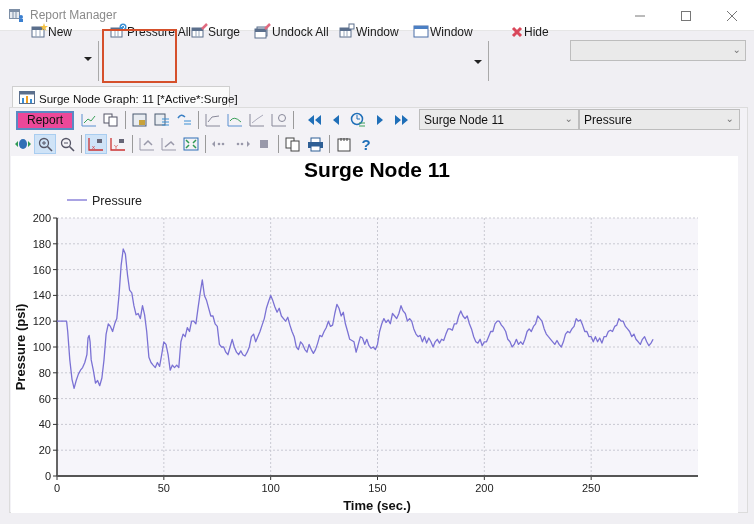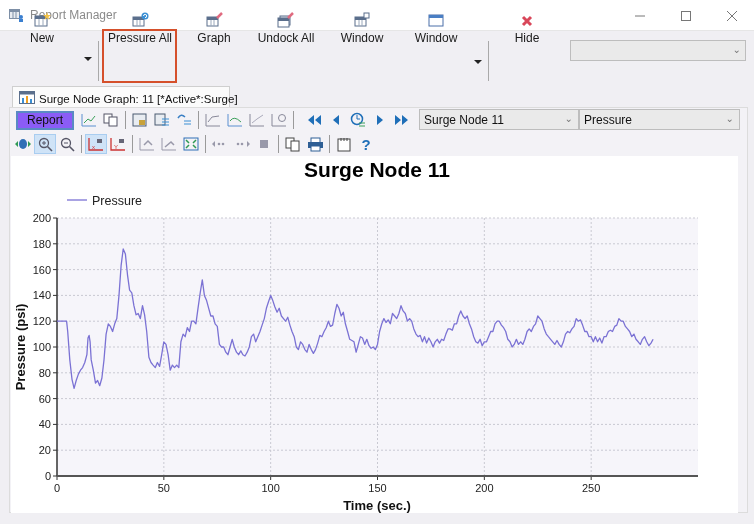--- a/index.html
+++ b/index.html
@@ -16,21 +16,21 @@
     background: #ffffff; border-bottom: 1px solid #e6e6e6;
   }
   .titlebar .app-icon { position: absolute; left: 9px; top: 8px; width: 15px; height: 14px; }
   .titlebar .title { position: absolute; left: 30px; top: 8px; font-size: 12px; color: #8a8a8a; }
   .win-btn { position: absolute; top: 0; width: 46px; height: 31px; display: flex; align-items: center; justify-content: center; color: #777; }
   .win-min { left: 617px; }
   .win-max { left: 663px; }
   .win-close { left: 709px; }
 
   .ribbon { position: absolute; left: 0; top: 32px; width: 754px; height: 54px; background: #f0eff3; }
-  .rbtn { position: absolute; top: 10px; height: 40px; display: flex; flex-direction: column; align-items: center; justify-content: flex-start; font-size: 12px; color: #1a1a1a; }
+  .rbtn { position: absolute; top: 10px; height: 40px; display: flex; align-items: center; justify-content: flex-start; font-size: 12px; color: #1a1a1a; }
   .rbtn .ic { height: 18px; display: flex; align-items: flex-end; }
   .rbtn .lbl { margin-top: 3px; white-space: nowrap; }
   .rdrop { position: absolute; top: 25px; width: 0; height: 0; border-left: 4px solid transparent; border-right: 4px solid transparent; border-top: 4px solid #222; }
   .rsep { position: absolute; top: 41px; width: 1px; height: 40px; background: #a9a9a9; }
   .highlight-box { position: absolute; left: 102px; top: 29px; width: 75px; height: 54px; border: 2px solid #d5502b; }
   .graph-select {
     position: absolute; left: 570px; top: 40px; width: 176px; height: 21px;
     background: #eaeaea; border: 1px solid #bdbdbd; font-size: 11.5px; padding: 2px 0 0 5px; color: #111; white-space: nowrap; overflow: hidden;
   }
   .graph-select .chev { position: absolute; right: 4px; top: 3px; color: #777; font-size: 10px; }
@@ -43,21 +43,21 @@
   .pane { position: absolute; left: 9px; top: 107px; width: 739px; height: 406px; background: #f3f2f6; border: 1px solid #dcdcdc; }
 
   .tb-row { position: absolute; left: 12px; height: 22px; display: flex; align-items: center; }
   .tb-row1 { top: 109px; }
   .tb-row2 { top: 133px; }
   .tbi { width: 22px; height: 20px; display: flex; align-items: center; justify-content: center; font-size: 12px; }
   .tbi.active { background: #cfe3f7; border: 1px solid #a9cdf0; }
   .tsep { width: 1px; height: 18px; background: #9a9a9a; margin: 0 3px; }
   .report-btn {
     width: 58px; height: 19px; margin-left: 4px; margin-right: 4px;
-    border: 2px solid #5a8ac4; background: #8b5cf6; font-size: 12px; text-align: center; line-height: 15px;
+    border: 2px solid #5a8ac4; background: #ec4899; font-size: 12px; text-align: center; line-height: 15px;
   }
   .combo {
     position: absolute; top: 109px; height: 21px; background: #eaeaea; border: 1px solid #bdbdbd; font-size: 12px; padding: 3px 0 0 4px;
   }
   .combo .chev { position: absolute; right: 5px; top: 3px; color: #777; font-size: 10px; }
   .combo-node { left: 419px; width: 160px; }
   .combo-var { left: 579px; width: 161px; }
 
   .chart-area { position: absolute; left: 11px; top: 156px; width: 727px; height: 357px; background: #ffffff; }
   svg#chart { position: absolute; left: 0; top: 0; }
@@ -131,21 +131,21 @@
 <div class="rbtn" style="left:190px; width:48px;">
   <span class="ic">
       <svg width="18" height="16" viewBox="0 0 18 16">
     <rect x="2" y="5" width="11" height="9" fill="#fff" stroke="#5b6f8c"></rect>
         <rect x="2" y="5" width="11" height="3" fill="#5b6f8c"></rect>
     <line x1="6" y1="8" x2="6" y2="14" stroke="#9aa8bb"></line>
         <line x1="9" y1="8" x2="9" y2="14" stroke="#9aa8bb"></line>
     <path d="M12 6 L17 1" stroke="#e06b80" stroke-width="2.5"></path>
   </svg>
     </span>
-  <span class="lbl">Graph</span>
+  <span class="lbl">Surge</span>
 </div>
 
 <div class="rbtn" style="left:254px; width:64px;">
   <span class="ic">
       <svg width="18" height="16" viewBox="0 0 18 16">
     <rect x="3" y="4" width="10" height="9" fill="#dfe4ea" stroke="#5b6f8c"></rect>
     <rect x="1" y="6" width="11" height="9" fill="#fff" stroke="#5b6f8c"></rect>
         <rect x="1" y="6" width="11" height="3" fill="#5b6f8c"></rect>
     <path d="M11 6 L16 1" stroke="#e06b80" stroke-width="2.5"></path>
   </svg>

